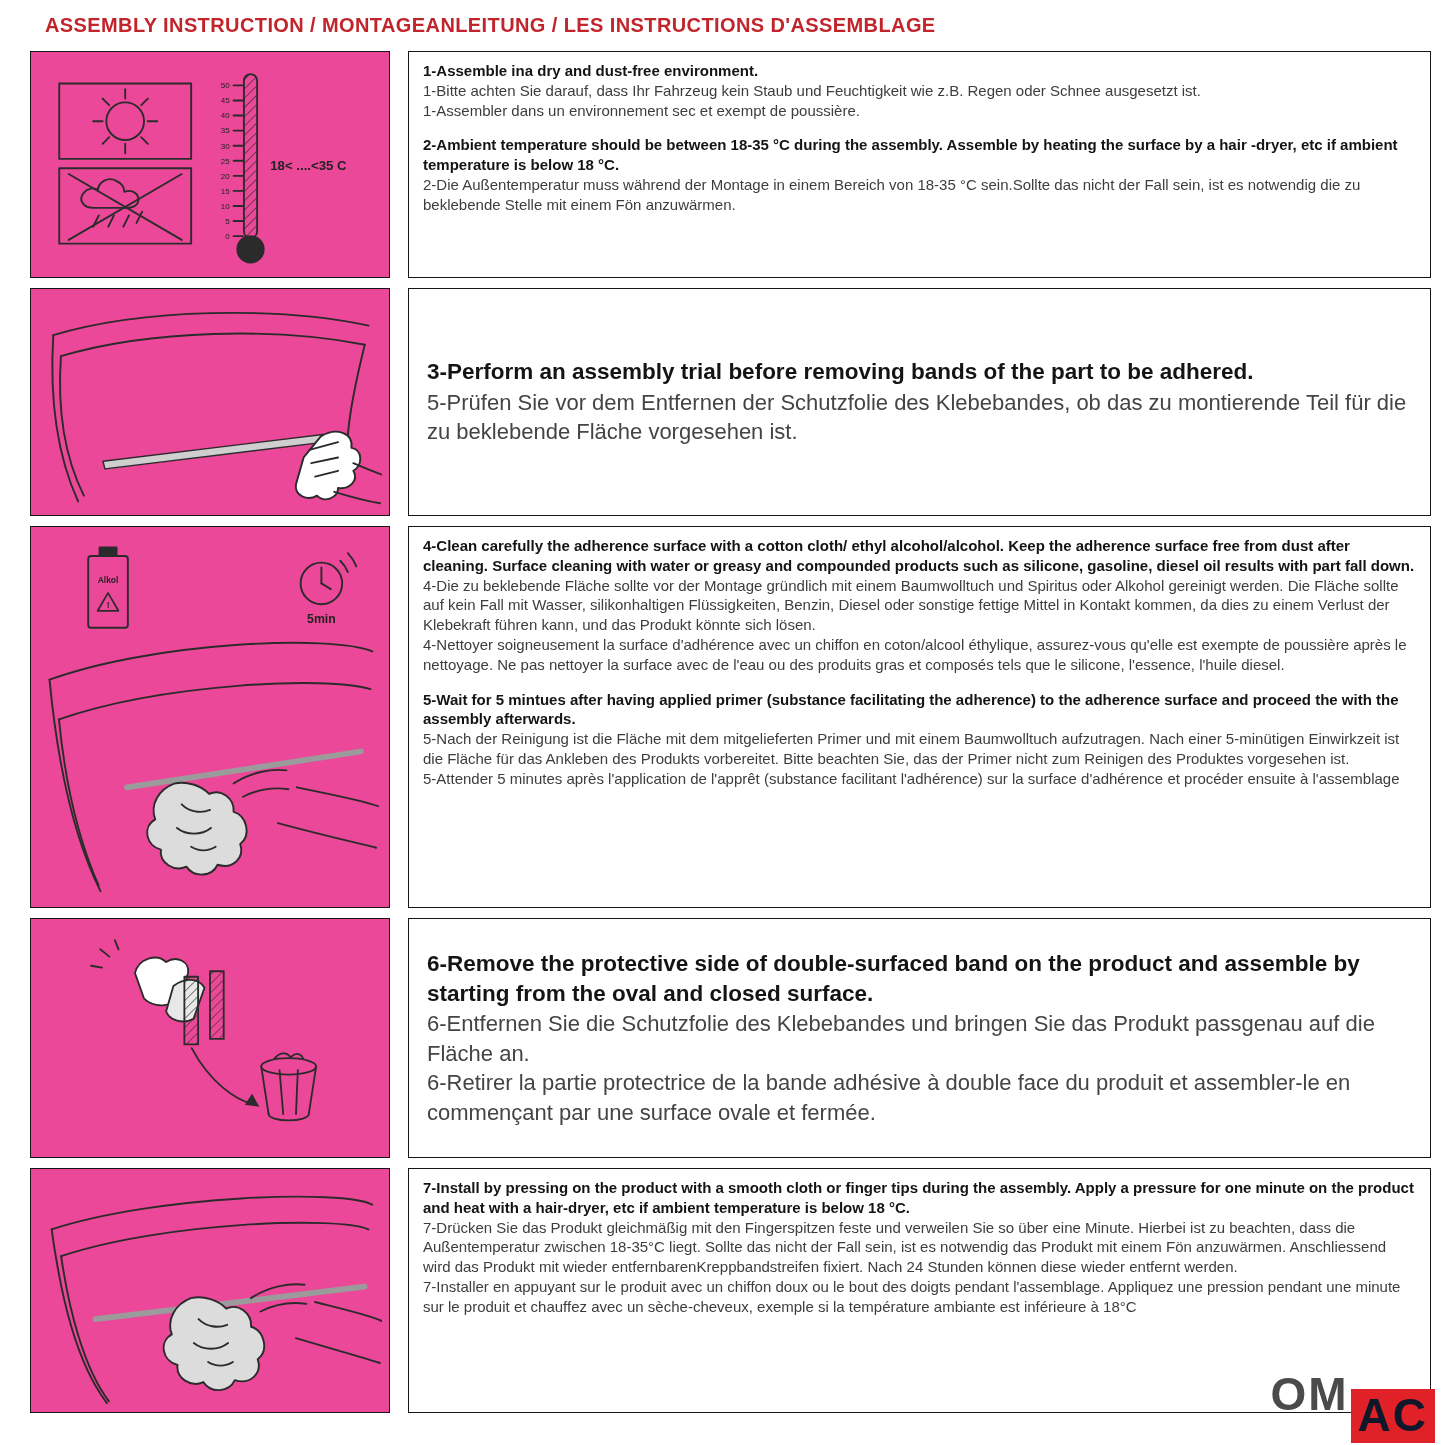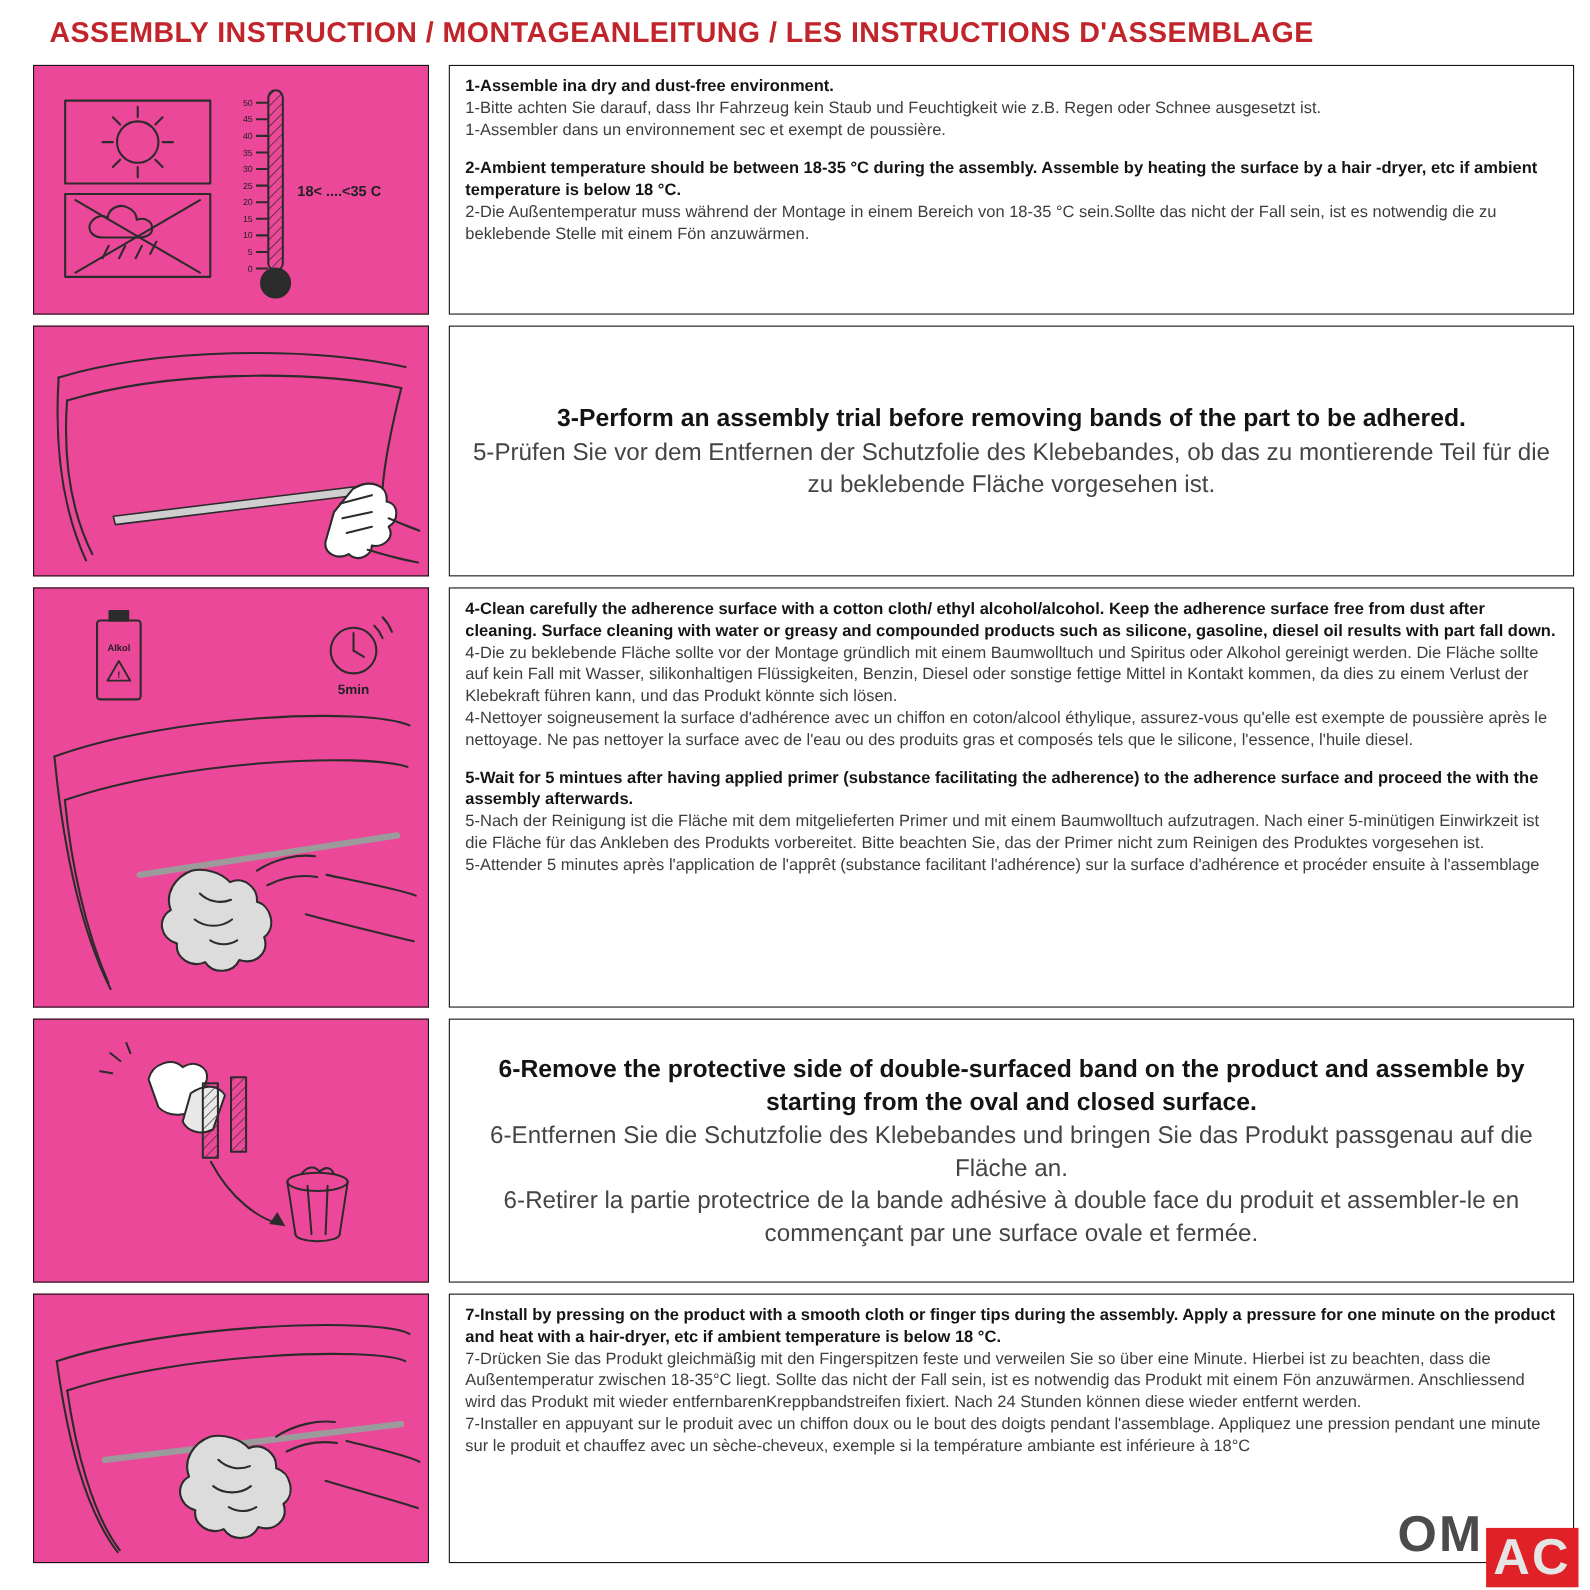--- a/index.html
+++ b/index.html
@@ -3,54 +3,54 @@
 <meta charset="utf-8">
 <style>
   * { margin:0; padding:0; box-sizing:border-box; }
   html,body { background:#fff; }
   body {
     width:1445px; min-height:1445px; position:relative;
     font-family:"Liberation Sans", sans-serif; color:#2c2c2c;
   }
   .title {
     padding:14px 0 10px 45px;
-    font-size:26px; font-weight:800; letter-spacing:0.4px;
+    font-size:20px; font-weight:800; letter-spacing:0.4px;
     color:var(--title-red,#c2242b); white-space:nowrap;
   }
   .rows { padding:4px 14px 0 30px; }
   .row { display:flex; gap:18px; margin-bottom:10px; align-items:stretch; }
   .row1 { min-height:227px; }
   .row2 { min-height:228px; }
   .row3 { min-height:382px; }
   .row4 { min-height:240px; }
   .row5 { min-height:245px; }
   .illus-box {
     width:360px; min-width:360px; border:1.5px solid #161616;
     display:flex; align-items:center; justify-content:center; background:#ec4899;
   }
   .text-box { flex:1; border:1.5px solid #161616; padding:9px 14px; background:#fff; }
   .text-box p { font-size:15px; line-height:1.32; color:#3d3d3d; }
   .text-box p.b { font-weight:bold; color:#141414; }
   .text-box p.b:not(:first-child) { margin-top:15px; }
-  .text-box.big { display:flex; flex-direction:column; justify-content:center; padding:12px 18px;text-align:center; }
+  .text-box.big { display:flex; flex-direction:column; justify-content:center; padding:12px 18px; }
   .text-box.big p { font-size:22px; line-height:1.34; color:#444; }
   .text-box.big p.b { font-size:22.5px; color:#141414; }
   svg .ln { stroke:#2b2b2b; fill:none; stroke-width:2; stroke-linecap:round; stroke-linejoin:round; }
   svg text { font-family:"Liberation Sans", sans-serif; fill:#222; stroke:none; }
   svg text.scale { font-size:8.5px; text-anchor:end; }
   svg text.lbl { font-size:14px; font-weight:bold; }
   svg text.small-b { font-size:9px; font-weight:bold; text-anchor:middle; }
   svg text.clock-lbl { font-size:13px; font-weight:bold; text-anchor:middle; }
   .logo {
     position:absolute; right:10px; bottom:2px;
     display:flex; align-items:center;
     font-weight:800; font-size:46px; letter-spacing:2px; line-height:1.1;
   }
   .logo-om { color:#4b4b4d; }
-  .logo-ac { background:var(--logo-red,#e02128); color:#e5e5e5; padding:1px 7px 2px 7px; margin-left:2px;margin-top:44px; }
+  .logo-ac { background:var(--logo-red,#e02128); color:#0f172a; padding:1px 7px 2px 7px; margin-left:2px;margin-top:44px; }
 </style>
 </head>
 <body>
 
 <h1 class="title">ASSEMBLY INSTRUCTION / MONTAGEANLEITUNG / LES INSTRUCTIONS D'ASSEMBLAGE</h1>
 
 <div class="rows">
 
   <div class="row row1">
     <div class="illus-box">

